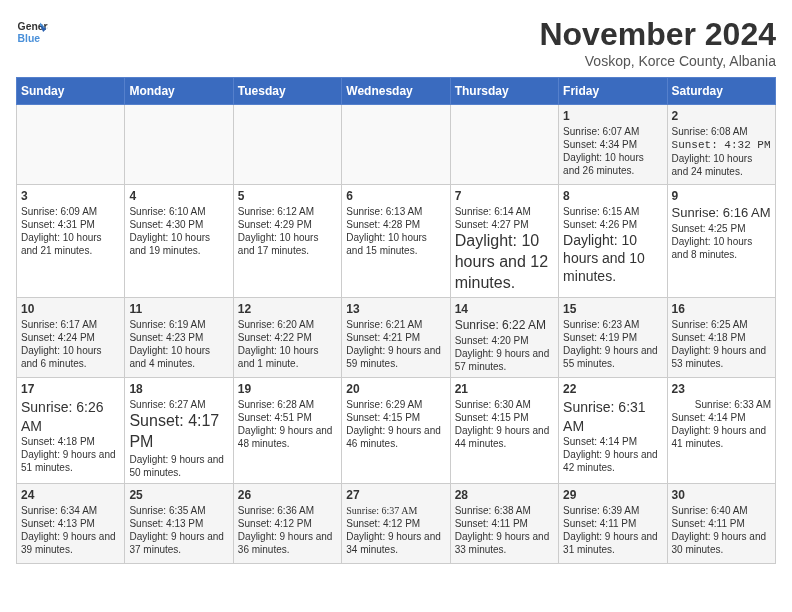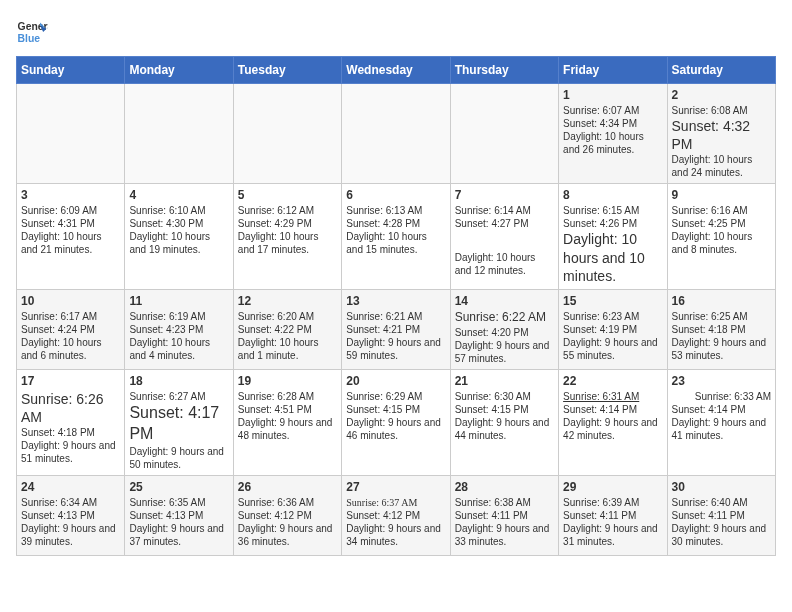--- a/index.html
+++ b/index.html
@@ -78,20 +78,24 @@
 
 <div class="header-area">
   <div class="logo">
     <svg class="logo-icon" viewBox="0 0 40 40">
       <text x="2" y="18" font-size="13" font-weight="bold" fill="#333">General</text>
       <text x="2" y="32" font-size="13" font-weight="bold" fill="#4a90d9">Blue</text>
       <polygon points="30,8 38,16 30,12" fill="#4a90d9"></polygon>
       <polygon points="30,12 38,16 34,20" fill="#2a60af"></polygon>
     </svg>
   </div>
+  <div class="title-area">
+    <div class="month-title">November 2024</div>
+    <div class="subtitle">Voskop, Korce County, Albania</div>
+  </div>
 </div>
 
 <table>
   <thead>
     <tr id="header-row">
     <th>Sunday</th>
         <th>Monday</th>
         <th>Tuesday</th>
         <th>Wednesday</th>
         <th>Thursday</th>
@@ -108,21 +112,21 @@
         <td class="empty-cell"></td>
         <td>
           <span class="day-num">1</span>
           <div style="font-size: 10px; line-height: 1.3;">Sunrise: 6:07 AM</div>
           <div style="font-size: 10px; line-height: 1.3;">Sunset: 4:34 PM</div>
           <div style="font-size: 10px; line-height: 1.3;">Daylight: 10 hours and 26 minutes.</div>
         </td>
         <td>
           <span class="day-num">2</span>
           <div style="font-size: 10px; line-height: 1.3;">Sunrise: 6:08 AM</div>
-          <div style="font-size: 14px; line-height: 1.3;">Sunset: 4:32 PM</div>
+          <div style="font-size: 11px; line-height: 1.3; font-family: Liberation Mono, monospace;">Sunset: 4:32 PM</div>
           <div style="font-size: 10px; line-height: 1.3;">Daylight: 10 hours and 24 minutes.</div>
         </td>
       </tr>
       <tr>
         <td>
           <span class="day-num">3</span>
           <div style="font-size: 10px; line-height: 1.3;">Sunrise: 6:09 AM</div>
           <div style="font-size: 10px; line-height: 1.3;">Sunset: 4:31 PM</div>
           <div style="font-size: 10px; line-height: 1.3;">Daylight: 10 hours and 21 minutes.</div>
         </td>
@@ -141,31 +145,31 @@
         <td>
           <span class="day-num">6</span>
           <div style="font-size: 10px; line-height: 1.3;">Sunrise: 6:13 AM</div>
           <div style="font-size: 10px; line-height: 1.3;">Sunset: 4:28 PM</div>
           <div style="font-size: 10px; line-height: 1.3;">Daylight: 10 hours and 15 minutes.</div>
         </td>
         <td>
           <span class="day-num">7</span>
           <div style="font-size: 10px; line-height: 1.3;">Sunrise: 6:14 AM</div>
           <div style="font-size: 10px; line-height: 1.3;">Sunset: 4:27 PM</div>
-          <div style="font-size: 10px; line-height: 1.3; margin-top: 21px;">Daylight: 10 hours and 12 minutes.</div>
+          <div style="font-size: 16px; line-height: 1.3;">Daylight: 10 hours and 12 minutes.</div>
         </td>
         <td>
           <span class="day-num">8</span>
           <div style="font-size: 10px; line-height: 1.3;">Sunrise: 6:15 AM</div>
           <div style="font-size: 10px; line-height: 1.3;">Sunset: 4:26 PM</div>
           <div style="font-size: 14px; line-height: 1.3;">Daylight: 10 hours and 10 minutes.</div>
         </td>
         <td>
           <span class="day-num">9</span>
-          <div style="font-size: 10px; line-height: 1.3;">Sunrise: 6:16 AM</div>
+          <div style="font-size: 13px; line-height: 1.3;">Sunrise: 6:16 AM</div>
           <div style="font-size: 10px; line-height: 1.3;">Sunset: 4:25 PM</div>
           <div style="font-size: 10px; line-height: 1.3;">Daylight: 10 hours and 8 minutes.</div>
         </td>
       </tr>
       <tr>
         <td>
           <span class="day-num">10</span>
           <div style="font-size: 10px; line-height: 1.3;">Sunrise: 6:17 AM</div>
           <div style="font-size: 10px; line-height: 1.3;">Sunset: 4:24 PM</div>
           <div style="font-size: 10px; line-height: 1.3;">Daylight: 10 hours and 6 minutes.</div>
@@ -233,21 +237,21 @@
           <div style="font-size: 10px; line-height: 1.3;">Daylight: 9 hours and 46 minutes.</div>
         </td>
         <td>
           <span class="day-num">21</span>
           <div style="font-size: 10px; line-height: 1.3;">Sunrise: 6:30 AM</div>
           <div style="font-size: 10px; line-height: 1.3;">Sunset: 4:15 PM</div>
           <div style="font-size: 10px; line-height: 1.3;">Daylight: 9 hours and 44 minutes.</div>
         </td>
         <td>
           <span class="day-num">22</span>
-          <div style="font-size: 10px; line-height: 1.3; text-decoration: underline;">Sunrise: 6:31 AM</div>
+          <div style="font-size: 14px; line-height: 1.3;">Sunrise: 6:31 AM</div>
           <div style="font-size: 10px; line-height: 1.3;">Sunset: 4:14 PM</div>
           <div style="font-size: 10px; line-height: 1.3;">Daylight: 9 hours and 42 minutes.</div>
         </td>
         <td>
           <span class="day-num">23</span>
           <div style="font-size: 10px; line-height: 1.3; text-align: right;">Sunrise: 6:33 AM</div>
           <div style="font-size: 10px; line-height: 1.3;">Sunset: 4:14 PM</div>
           <div style="font-size: 10px; line-height: 1.3;">Daylight: 9 hours and 41 minutes.</div>
         </td>
       </tr>

